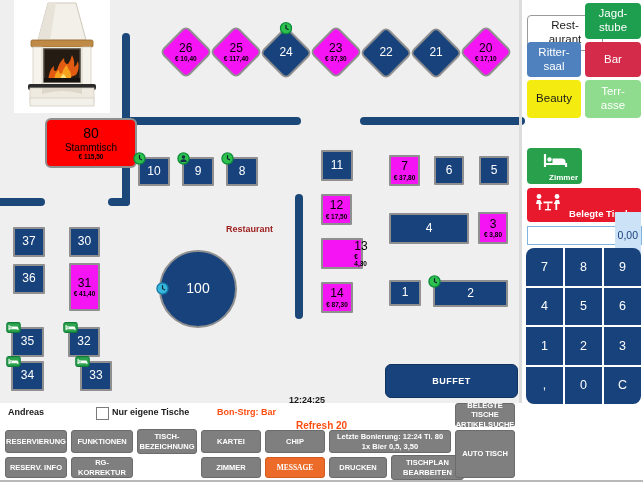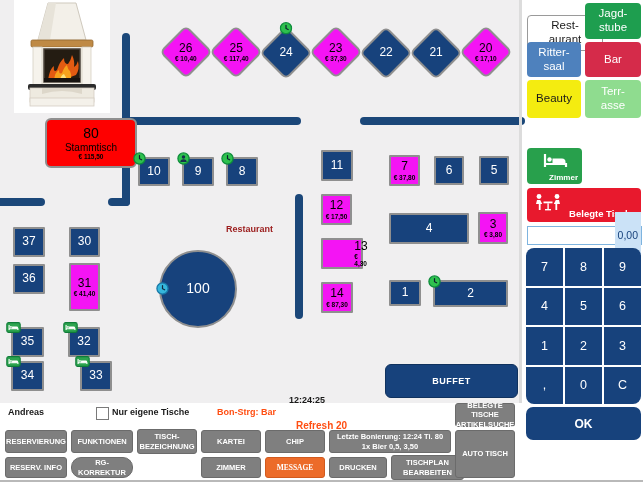--- a/index.html
+++ b/index.html
@@ -392,21 +392,20 @@
       <button>4</button>
       <button>5</button>
       <button>6</button>
       <button>1</button>
       <button>2</button>
       <button>3</button>
       <button>,</button>
       <button>0</button>
       <button>C</button>
     </div>
-  <button class="ok-btn">OK</button>
 
   <span class="status" style="left:8px;top:407px;">Andreas</span>
   <div class="checkbox"></div>
   <span class="status" style="left:112px;top:407px;">Nur eigene Tische</span>
   <span class="status orange" style="left:182px;top:407px;padding-left:35px;">Bon-Strg: Bar</span>
   <span class="status" style="left:289px;top:395px;">12:24:25</span>
   <span class="status orange" style="left:296px;top:420px;font-size:10px;">Refresh 20</span>
 
   <div id="actions">
       <div class="act" style="left: 5px; top: 430px; width: 62px; height: 23px;">
@@ -421,21 +420,21 @@
       </div>
       <div class="act" style="left: 201px; top: 430px; width: 60px; height: 23px;">
         <span>KARTEI</span>
       </div>
       <div class="act" style="left: 265px; top: 430px; width: 60px; height: 23px;">
         <span>CHIP</span>
       </div>
       <div class="act" style="left: 5px; top: 457px; width: 62px; height: 21px;">
         <span>RESERV. INFO</span>
       </div>
-      <div class="act" style="left: 71px; top: 457px; width: 62px; height: 21px; border-radius: 10px;">
+      <div class="act" style="left: 71px; top: 457px; width: 62px; height: 21px;">
         <span>RG-KORREKTUR</span>
       </div>
       <div class="act" style="left: 201px; top: 457px; width: 60px; height: 21px;">
         <span>ZIMMER</span>
       </div>
       <div class="act orange" style="left: 265px; top: 457px; width: 60px; height: 21px; font-family: Liberation Serif, serif;">
         <span>MESSAGE</span>
       </div>
       <div class="act" style="left: 329px; top: 457px; width: 58px; height: 21px;">
         <span>DRUCKEN</span>

